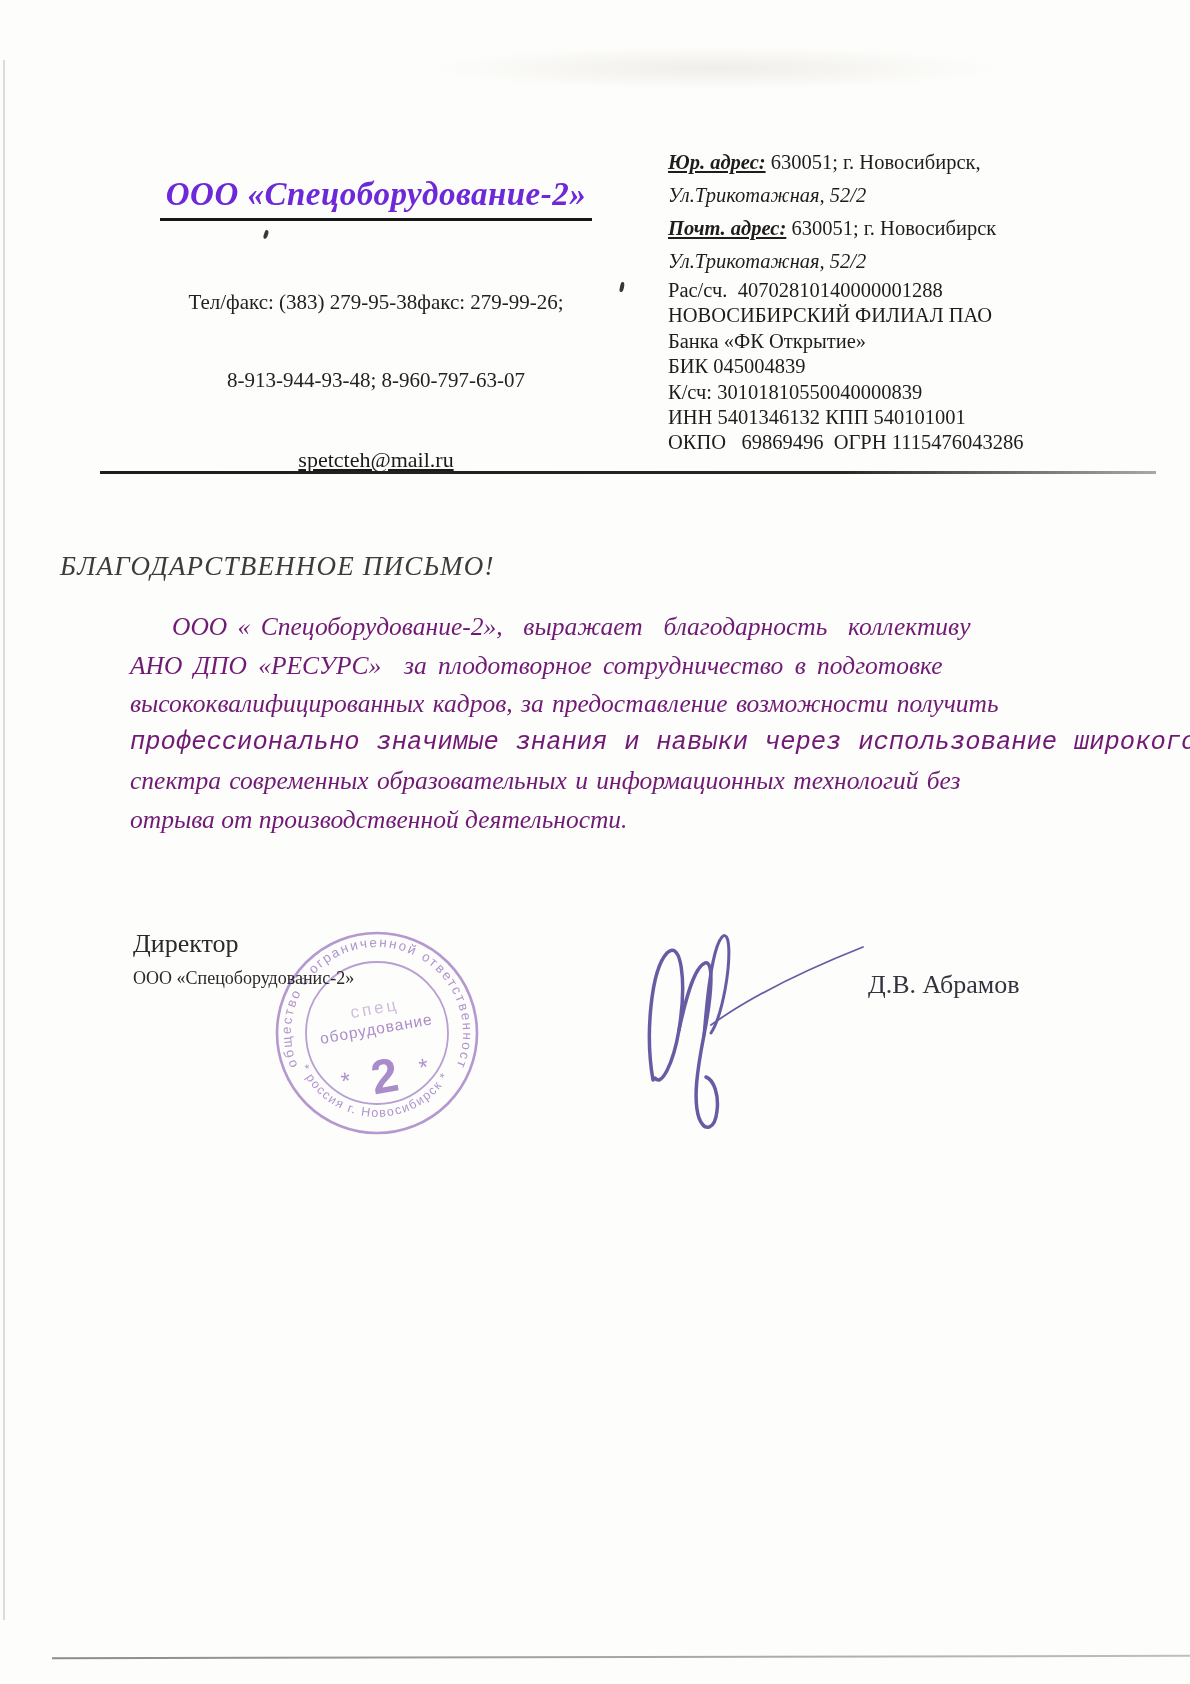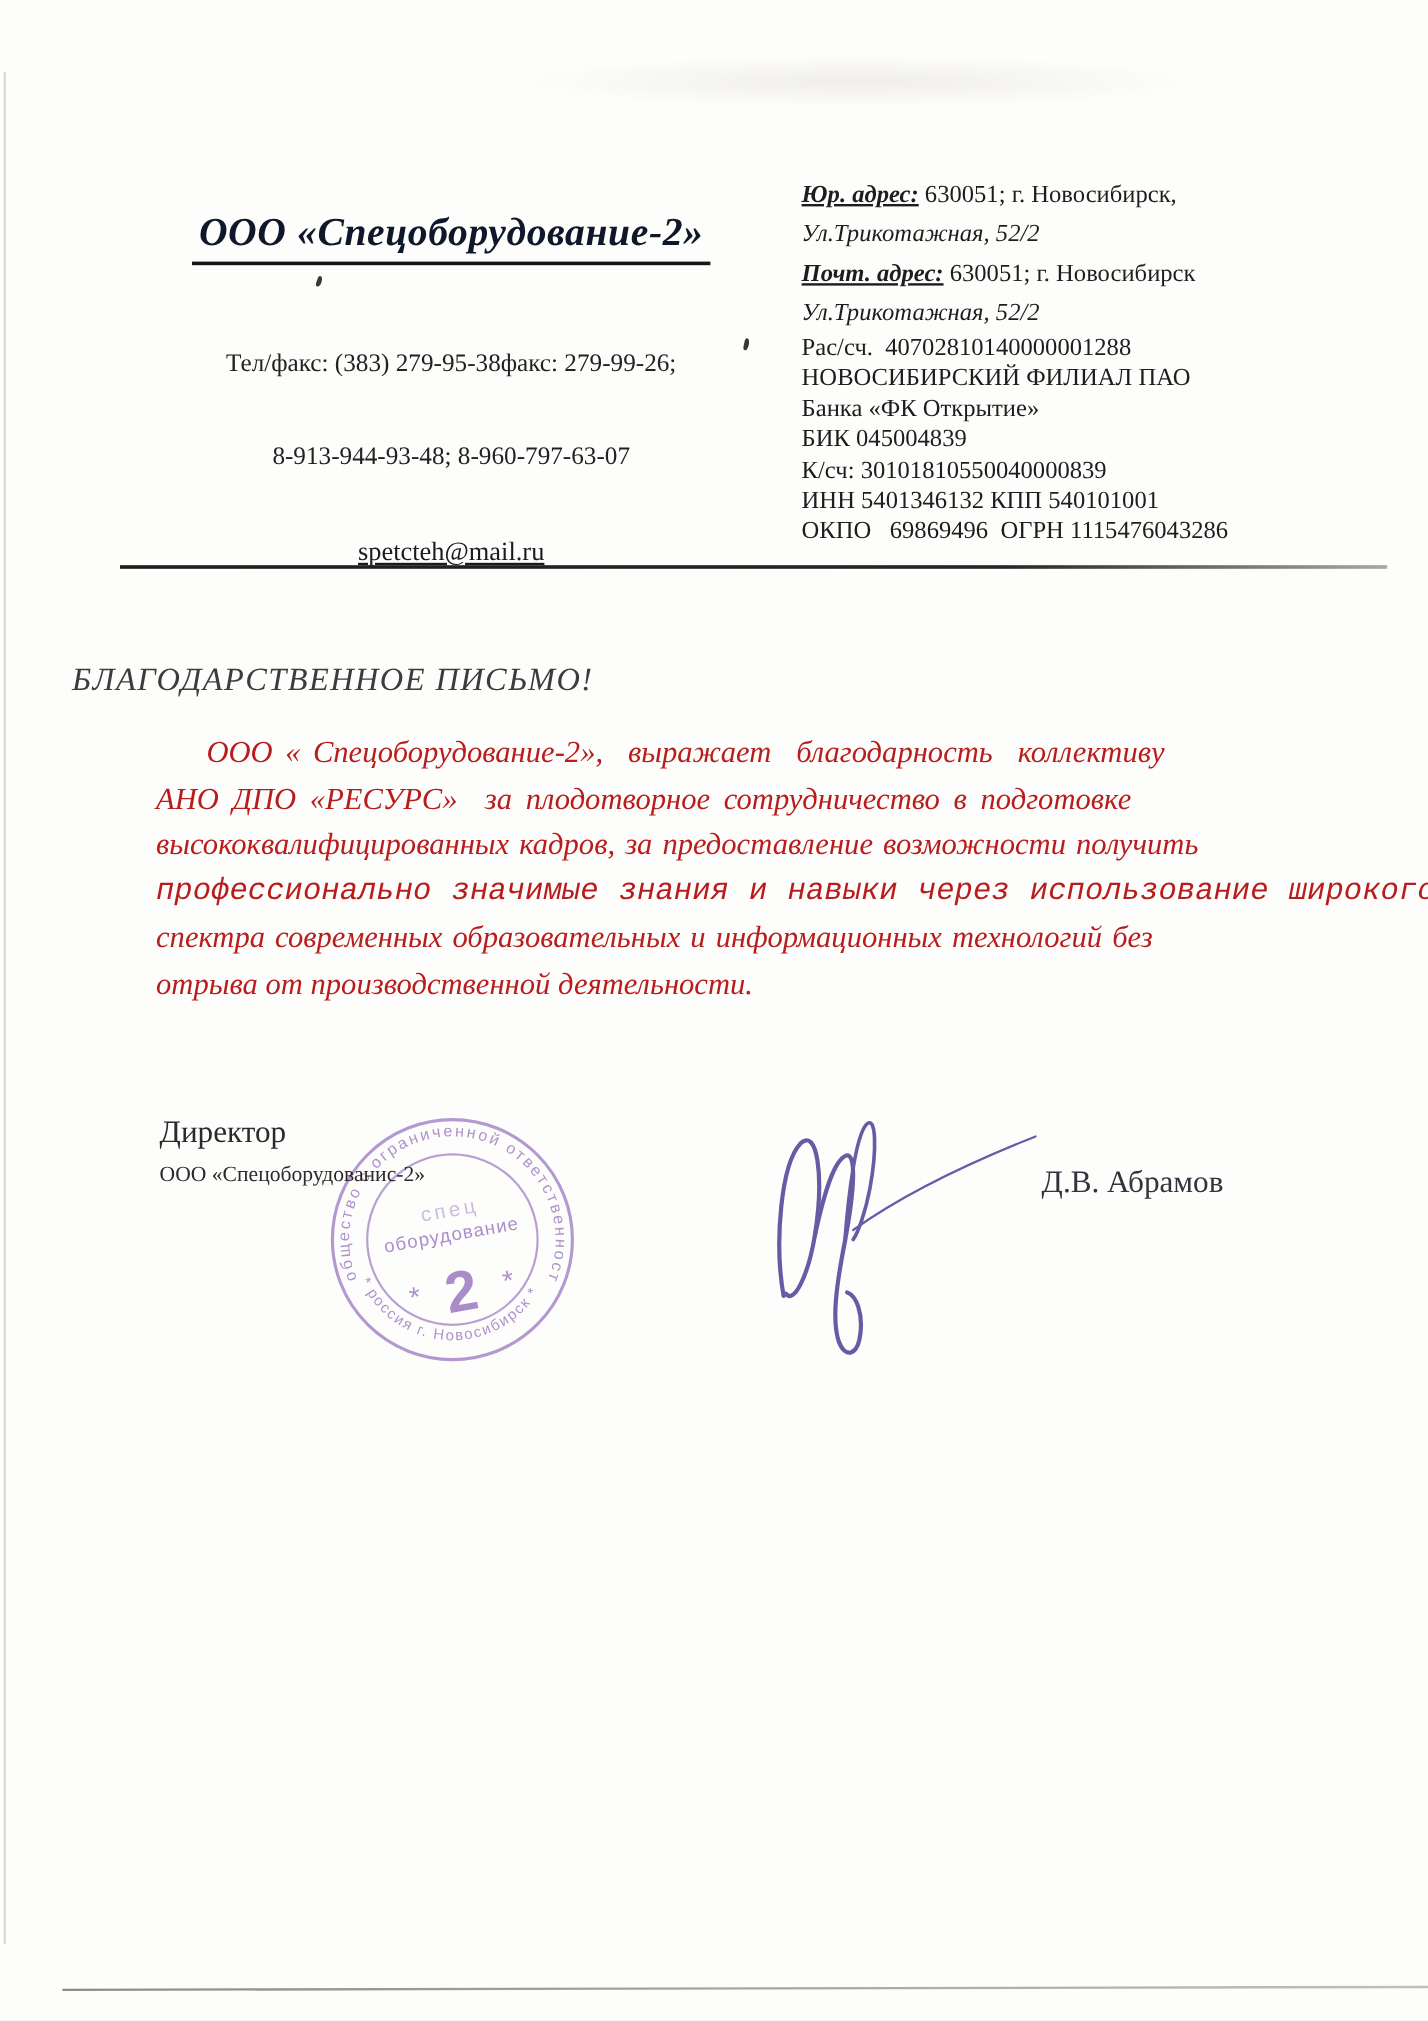--- a/index.html
+++ b/index.html
@@ -16,21 +16,21 @@
     background:radial-gradient(ellipse at center, rgba(205,199,188,0.28), transparent 70%); }
   .scan-bottom-line { position:absolute; left:52px; top:1656px; width:1138px; height:2px;
     background:linear-gradient(to right,#8f8c87,#c2bfb9); transform:rotate(-0.12deg); }
   .speck { position:absolute; background:#3a3835; border-radius:40% 60% 60% 40%; }
   .speck1 { left:264px; top:230px; width:4px; height:9px; transform:rotate(18deg); }
   .speck2 { left:620px; top:282px; width:4px; height:10px; transform:rotate(12deg); }
 
   
   .hdr-left { position:absolute; left:128px; top:176px; width:496px; text-align:center; }
   .company-name { display:inline-block; font-size:33px; font-weight:bold; font-style:italic;
-    letter-spacing:0.5px; color:#0f172a; padding:0 6px 5px 6px;
+    letter-spacing:0.5px; color:#6d28d9; padding:0 6px 5px 6px;
     border-bottom:3.5px solid #161616; }
   .phones { margin-top:16px; font-size:21px; line-height:26px; color:#222; white-space:pre; }
   .email-line { margin-top:2px; font-size:22px;font-family:Liberation Serif, serif; }
   .email-line span { text-decoration:underline; color:#1b1b1b; }
 
   
   .hdr-right { position:absolute; left:668px; top:146px; width:420px;
     font-size:20.5px; color:#1e1c1c; }
   .hdr-right .addr { line-height:33px; white-space:pre; }
   .hdr-right .det  { line-height:25.4px; white-space:pre; }
@@ -40,21 +40,21 @@
   
   .rule { position:absolute; left:100px; top:471px; width:1056px; height:2.5px;
     background:linear-gradient(to right,#1d1d1d 0%,#262626 70%,#a9a8a2 100%); }
 
   
   .doc-title { position:absolute; left:60px; top:551px; width:1035px; 
     font-style:italic; font-size:27px; letter-spacing:1.2px; color:#3d3b3b; }
 
   
   .body-text { position:absolute; left:130px; top:608px; width:900px;
-    font-style:italic; font-size:25.5px; color:#b91c1c; }
+    font-style:italic; font-size:25.5px; color:#701a75; }
   .body-text .line { line-height:38.6px; white-space:pre; }
   .body-text .line:nth-child(1) { padding-left:42px; word-spacing:4px; }
   .body-text .line:nth-child(2) { word-spacing:5px; }
   .body-text .line:nth-child(3) { word-spacing:2px; }
   .body-text .line:nth-child(4) { word-spacing:1.5px;font-family:Liberation Mono, monospace; }
   .body-text .line:nth-child(5) { word-spacing:2px; }
 
   
   .sig-pos1 { position:absolute; left:133px; top:929px; font-size:26px; color:#2b2929;text-align:right; }
   .sig-pos2 { position:absolute; left:133px; top:968px; font-size:18px; color:#2b2929; }

